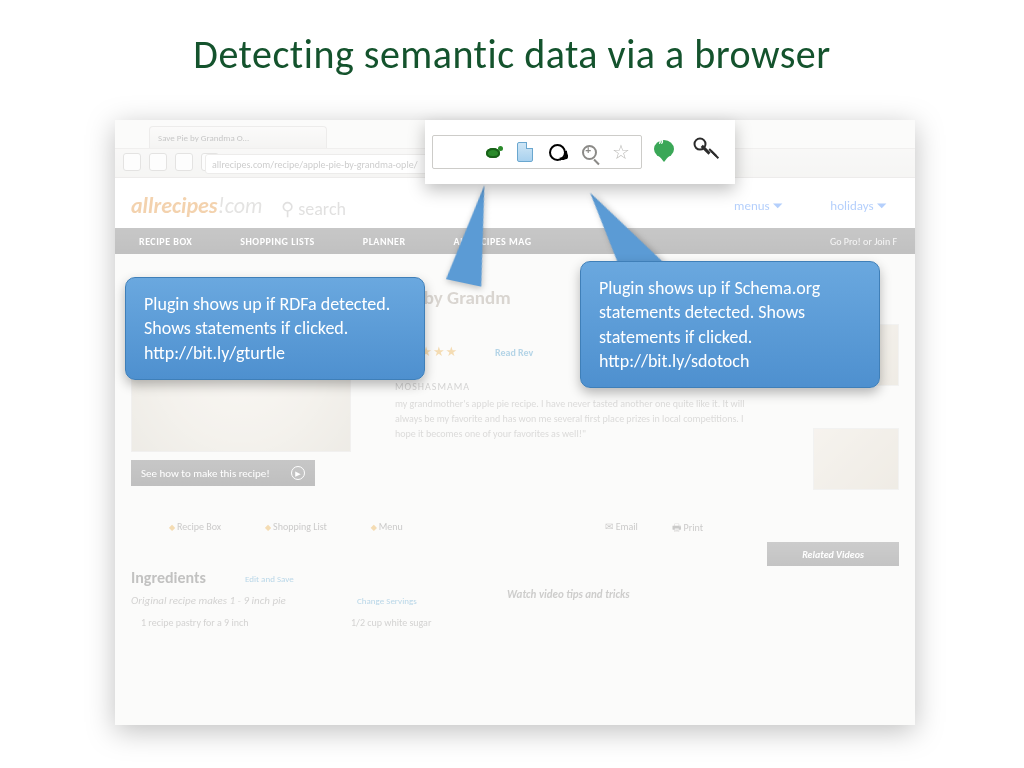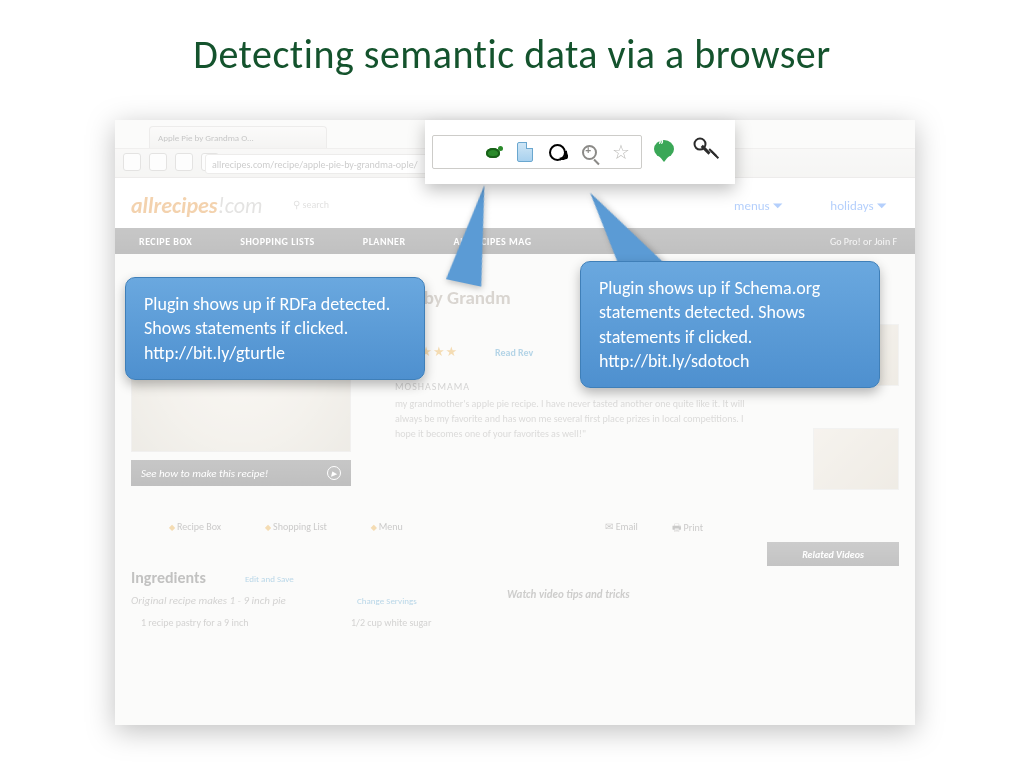--- a/index.html
+++ b/index.html
@@ -14,32 +14,32 @@
   .tabs { position: absolute; top: 6px; left: 34px; height: 22px; display: flex; gap: 6px; }
   .tab { width: 178px; height: 22px; background: linear-gradient(#f4f3f1,#e3e2df); border: 1px solid #cfcecb; border-bottom: none; border-radius: 4px 4px 0 0; font-size: 9px; color: #6a6a6a; display: flex; align-items: center; padding: 0 8px; }
   .urlrow { position: absolute; top: 28px; left: 0; right: 0; height: 30px; background: linear-gradient(#eeedeb,#e6e5e2); border-top: 1px solid #d7d6d3; border-bottom: 1px solid #cfcecb; }
   .navbtns { position: absolute; left: 8px; top: 4px; display: flex; gap: 8px; align-items: center; }
   .circbtn { width: 18px; height: 18px; border: 1px solid #b7b6b3; border-radius: 3px; background: #fafafa; }
   .urlbox { position: absolute; left: 90px; top: 5px; width: 520px; height: 20px; background: #fff; border: 1px solid #cfcecb; border-radius: 3px; font-size: 10px; color: #7a7a7a; display: flex; align-items: center; padding: 0 6px; }
 
   .sitehead { position: absolute; top: 58px; left: 0; right: 0; height: 50px; background: #fff; }
   .logo { position: absolute; left: 16px; top: 14px; font-size: 22px; font-weight: 700; font-style: italic; color: #e08a2c; }
   .logo .dot { color: #b7b6b3; font-weight: 400; }
-  .searchword { position: absolute; left: 178px; top: 20px; font-size: 10px; color: #b0afad; }
+  .searchword { position: absolute; left: 166px; top: 20px; font-size: 18px; color: #b0afad; }
   .menulink { position: absolute; top: 20px; font-size: 13px; color: #3b82f6; }
   .menus { right: 132px; }
   .holidays { right: 28px; }
 
   .navbar { position: absolute; top: 108px; left: 0; right: 0; height: 26px; background: linear-gradient(#6d6d6d,#5b5b5b); display: flex; align-items: center; }
   .navitem { font-size: 10px; font-weight: 700; color: #fff; padding: 0 24px; letter-spacing: 0.5px; }
   .navright { margin-left: auto; font-size: 10px; color: #e9e9e9; padding-right: 18px; }
 
   .content { position: absolute; top: 140px; left: 0; right: 0; bottom: 0; }
   .recipe-img { position: absolute; left: 16px; top: 32px; width: 220px; height: 160px; background: radial-gradient(circle at 50% 45%, #efe9df 0%, #e2dccf 55%, #d1cbbd 100%); border: 1px solid #d9d8d5; }
-  .see-how { position: absolute; left: 16px; top: 200px; width: 220px; height: 26px; background: linear-gradient(#6c6c6c,#585858); color: #fff; font-size: 11px; font-style: italic; display: flex; align-items: center; padding: 0 10px; }
+  .see-how { position: absolute; left: 16px; top: 200px; width: 184px; height: 26px; background: linear-gradient(#6c6c6c,#585858); color: #fff; font-size: 11px; display: flex; align-items: center; padding: 0 10px; }
   .see-how .play { width: 14px; height: 14px; border-radius: 50%; border: 1px solid #fff; margin-left: auto; display: flex; align-items: center; justify-content: center; font-size: 7px; }
   .recipe-title { position: absolute; left: 280px; top: 26px; font-size: 19px; color: #9b9185; font-weight: 600; }
   .stars { position: absolute; left: 280px; top: 84px; font-size: 13px; color: #e2a338; letter-spacing: 1px; }
   .reviews { position: absolute; left: 380px; top: 86px; font-size: 10px; color: #3a8fbf; font-weight: 700; }
   .byline { position: absolute; left: 280px; top: 120px; font-size: 10px; color: #8a8a88; letter-spacing: 1px; }
   .desc { position: absolute; left: 280px; top: 136px; width: 370px; font-size: 10px; line-height: 1.5; color: #a09f9c; }
   .actionrow { position: absolute; left: 54px; top: 260px; display: flex; gap: 44px; font-size: 10px; color: #747371; align-items: center; }
   .actionrow span::before { content: "◆ "; color: #e2a338; font-size: 8px; }
   .emailprint { position: absolute; left: 490px; top: 260px; font-size: 10px; color: #747371; display: flex; gap: 34px; }
   .ing-head { position: absolute; left: 16px; top: 308px; font-size: 16px; color: #5f5f5d; font-weight: 700; }
@@ -91,21 +91,21 @@
 </head>
 <body>
 
 <div class="slide">
   <h1 class="title">Detecting semantic data via a browser</h1>
 
   <div class="shot-container">
     <div class="shot">
 
       <div class="tabs">
-        <div class="tab">Apple Pie by Grandma O…</div>
+        <div class="tab">Save Pie by Grandma O…</div>
       </div>
       <div class="urlrow">
         <div class="navbtns">
           <div class="circbtn"></div>
           <div class="circbtn"></div>
           <div class="circbtn"></div>
           <div class="circbtn"></div>
         </div>
         <div class="urlbox">allrecipes.com/recipe/apple-pie-by-grandma-ople/</div>
       </div>

